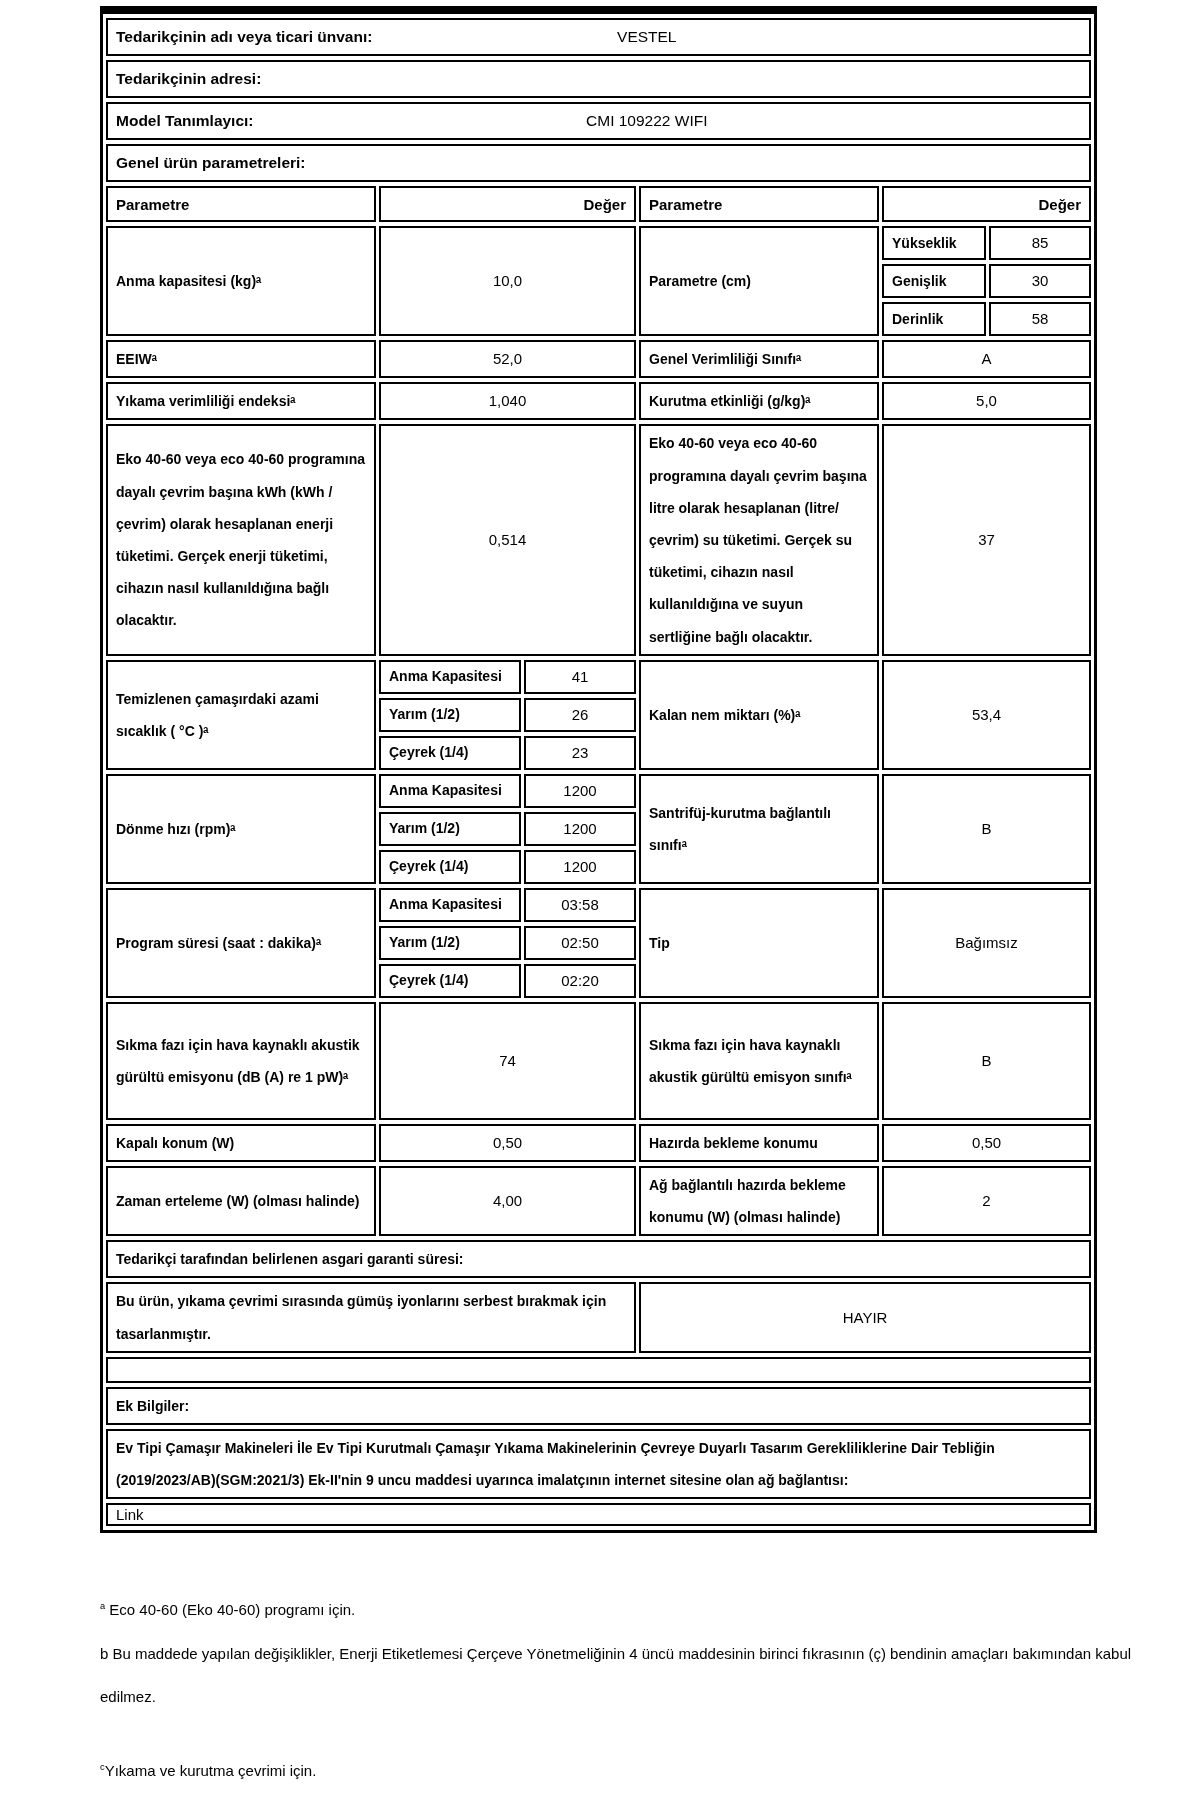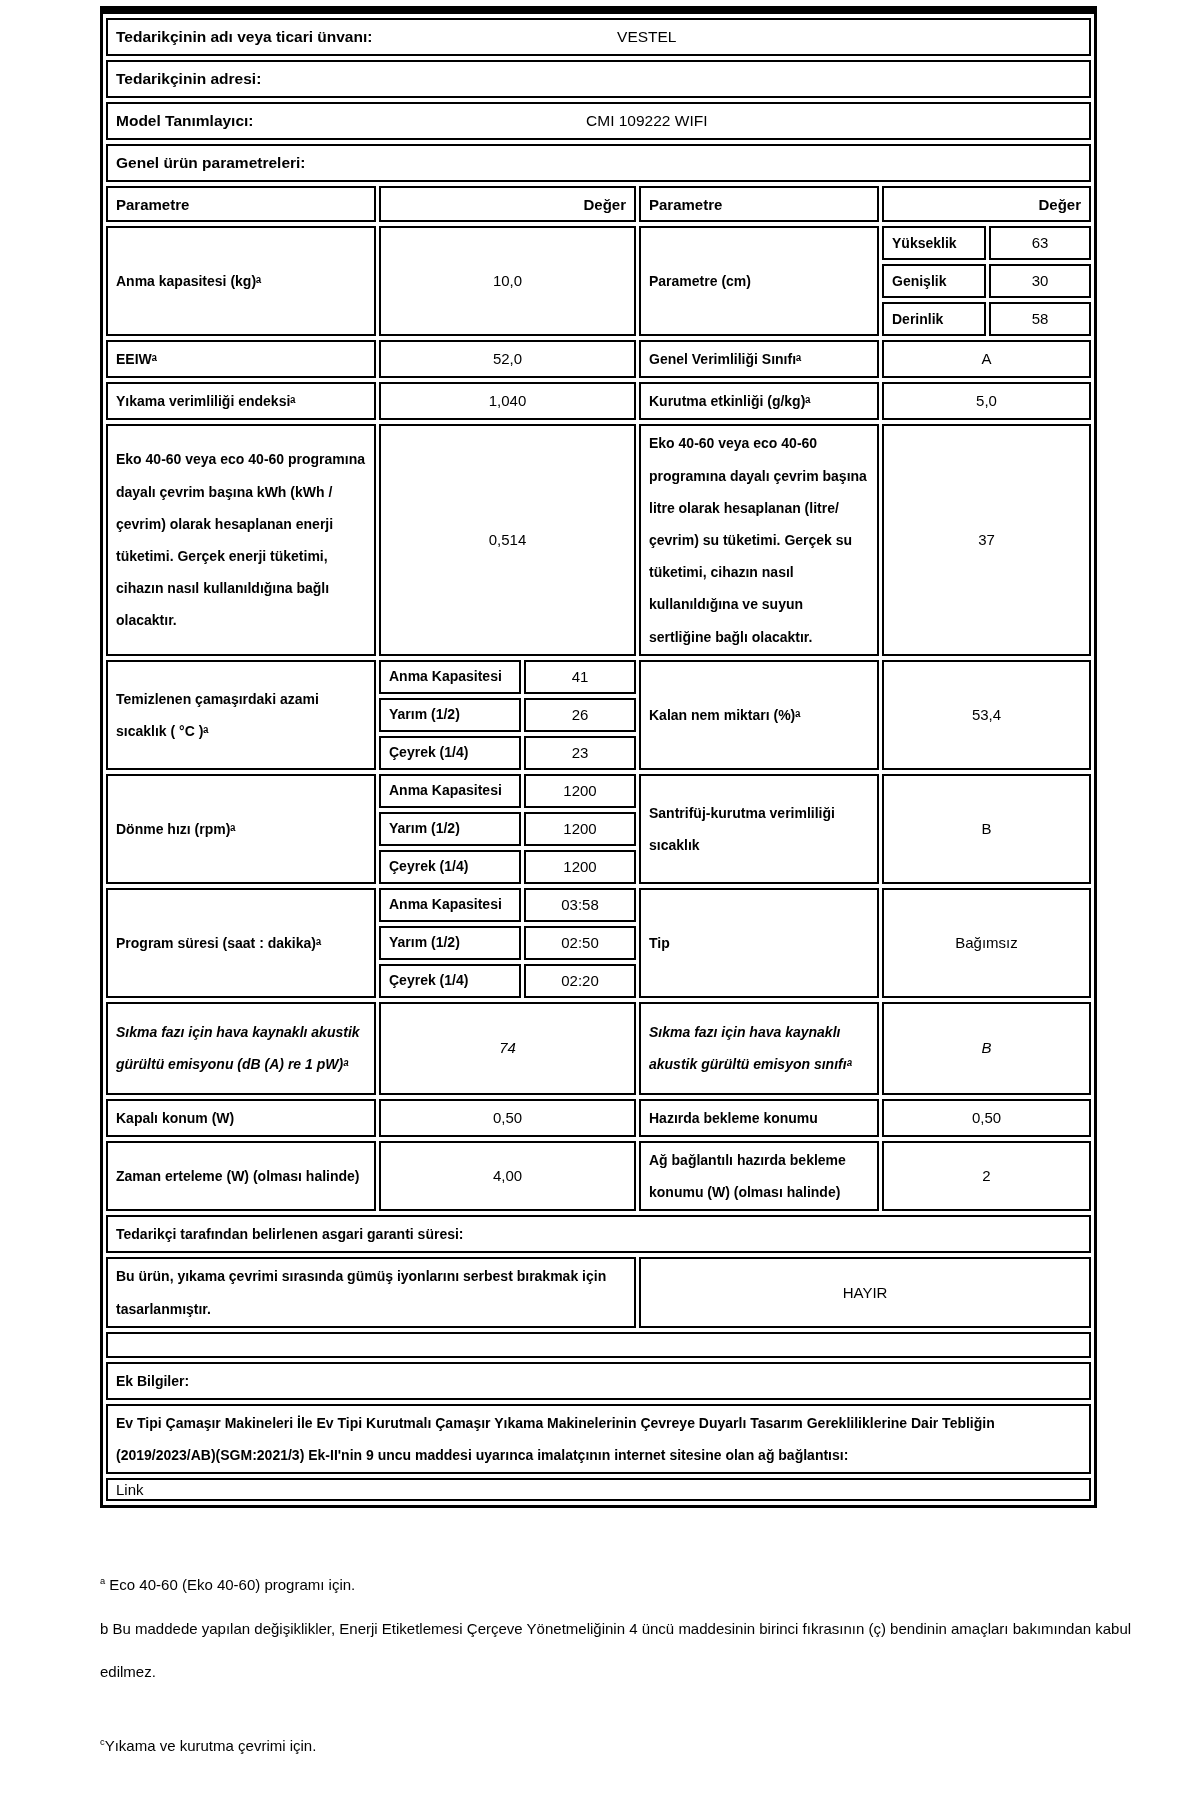--- a/index.html
+++ b/index.html
@@ -33,21 +33,21 @@
   .ch{font-weight:bold;font-size:15px;height:36px;}
   .chc{text-align:right;}
   
   .lbl{font-weight:bold;font-size:14px;line-height:2.3;text-align:left;}
   .sublbl{font-weight:bold;font-size:14px;line-height:1.9;height:34px;}
   .val{font-weight:normal;font-size:15px;text-align:center;line-height:1.6;}
   .h36{height:36px;}
   .h38{height:38px;}
   .h70{height:70px;}
   .h72{height:63px;}
-  .h115{height:93px;font-style:italic;}
+  .h115{height:118px;}
   .h195{height:195px;}
   .h26{height:26px;}
   .linkcell{font-weight:normal;font-size:15px;height:14px;}
   
   .footnotes{
     margin:55px 0 0 100px;
     width:1040px;
     font-size:15px;
     line-height:2.9;
     font-weight:normal;
@@ -111,21 +111,21 @@
     <td colspan="2" class="ch chc">Değer</td>
     <td class="ch">Parametre</td>
     <td colspan="2" class="ch chc">Değer</td>
   </tr>
 
   <tr>
     <td rowspan="3" class="lbl">Anma kapasitesi (kg)ᵃ</td>
     <td rowspan="3" colspan="2" class="val">10,0</td>
     <td rowspan="3" class="lbl">Parametre (cm)</td>
     <td class="sublbl">Yükseklik</td>
-    <td class="val">63</td>
+    <td class="val">85</td>
   </tr>
   <tr>
     <td class="sublbl">Genişlik</td>
     <td class="val">30</td>
   </tr>
   <tr>
     <td class="sublbl">Derinlik</td>
     <td class="val">58</td>
   </tr>
 
@@ -163,21 +163,21 @@
   </tr>
   <tr>
     <td class="sublbl">Çeyrek (1/4)</td>
     <td class="val">23</td>
   </tr>
 
   <tr>
     <td rowspan="3" class="lbl">Dönme hızı (rpm)ᵃ</td>
     <td class="sublbl">Anma Kapasitesi</td>
     <td class="val">1200</td>
-    <td rowspan="3" class="lbl">Santrifüj-kurutma verimliliği sıcaklık</td>
+    <td rowspan="3" class="lbl">Santrifüj-kurutma bağlantılı sınıfıᵃ</td>
     <td rowspan="3" colspan="2" class="val">B</td>
   </tr>
   <tr>
     <td class="sublbl">Yarım (1/2)</td>
     <td class="val">1200</td>
   </tr>
   <tr>
     <td class="sublbl">Çeyrek (1/4)</td>
     <td class="val">1200</td>
   </tr>

